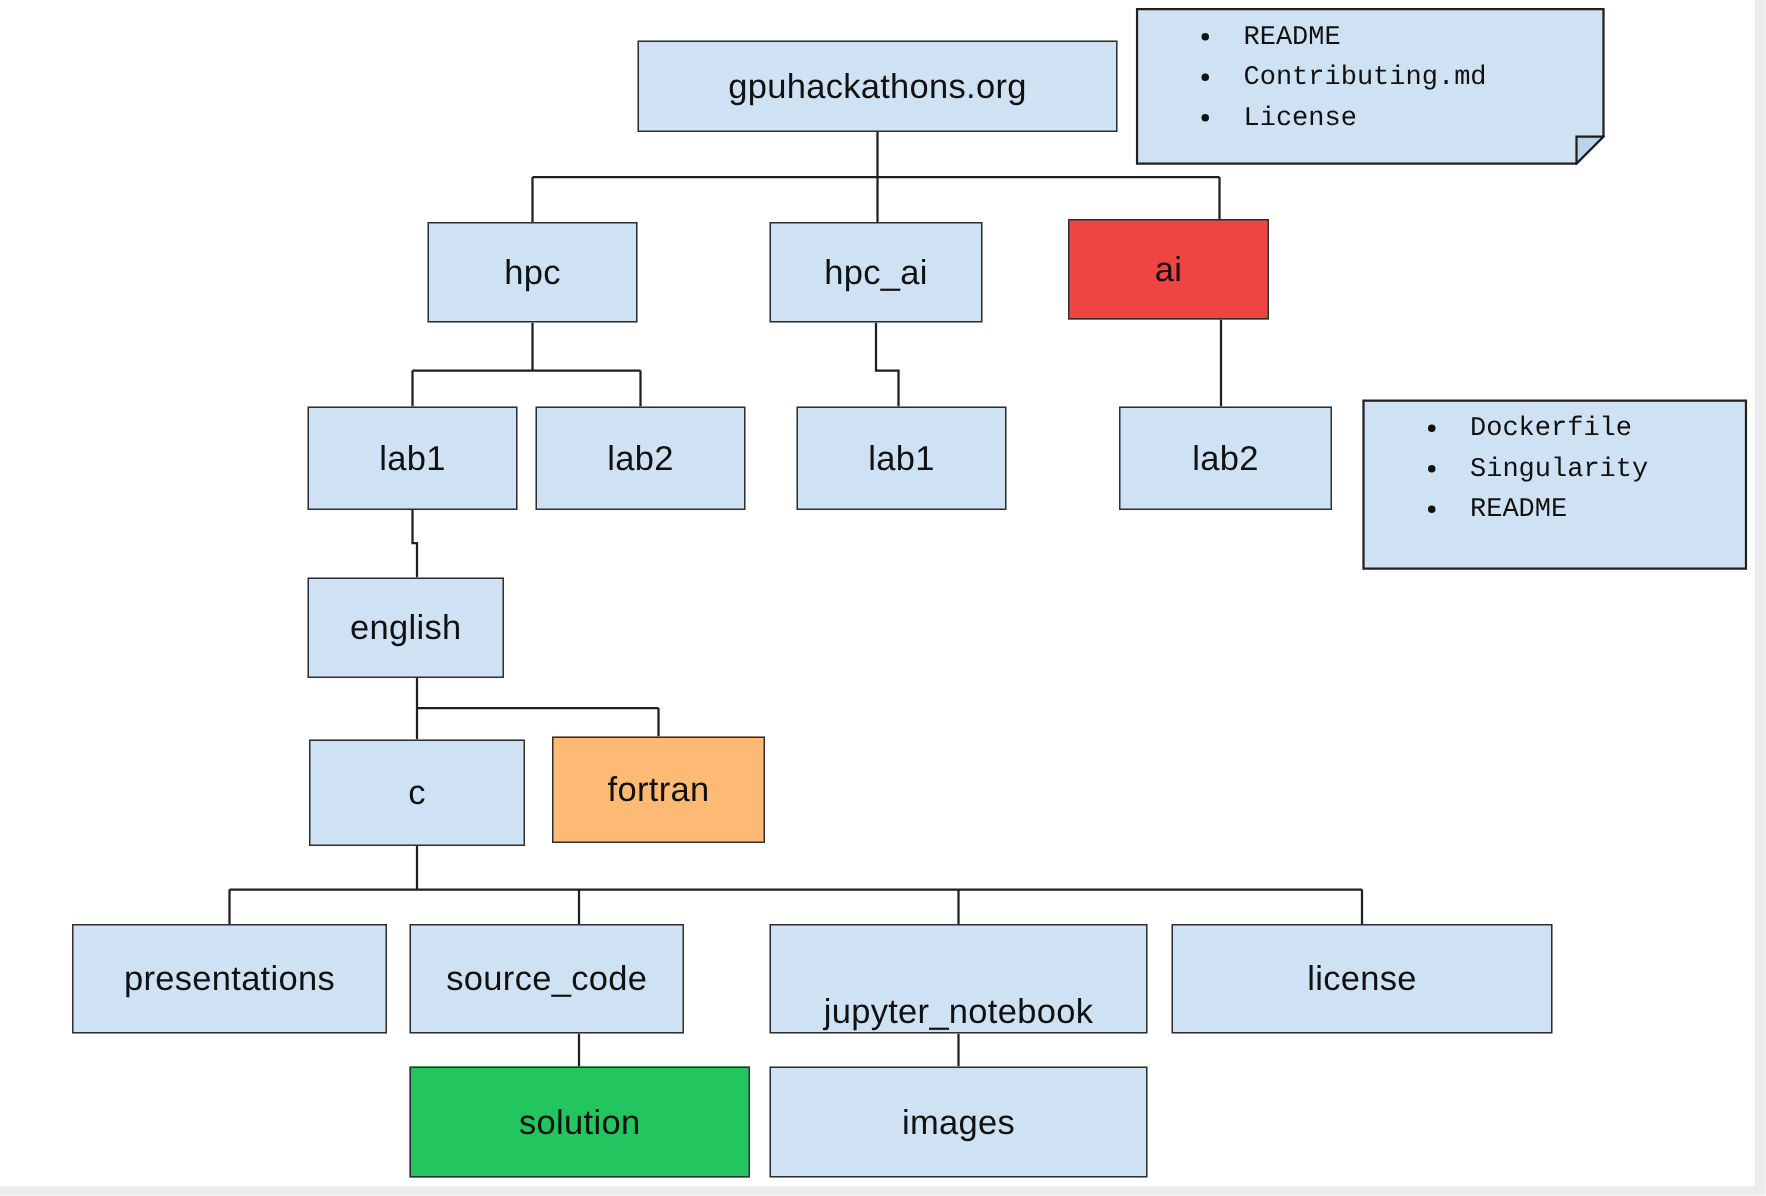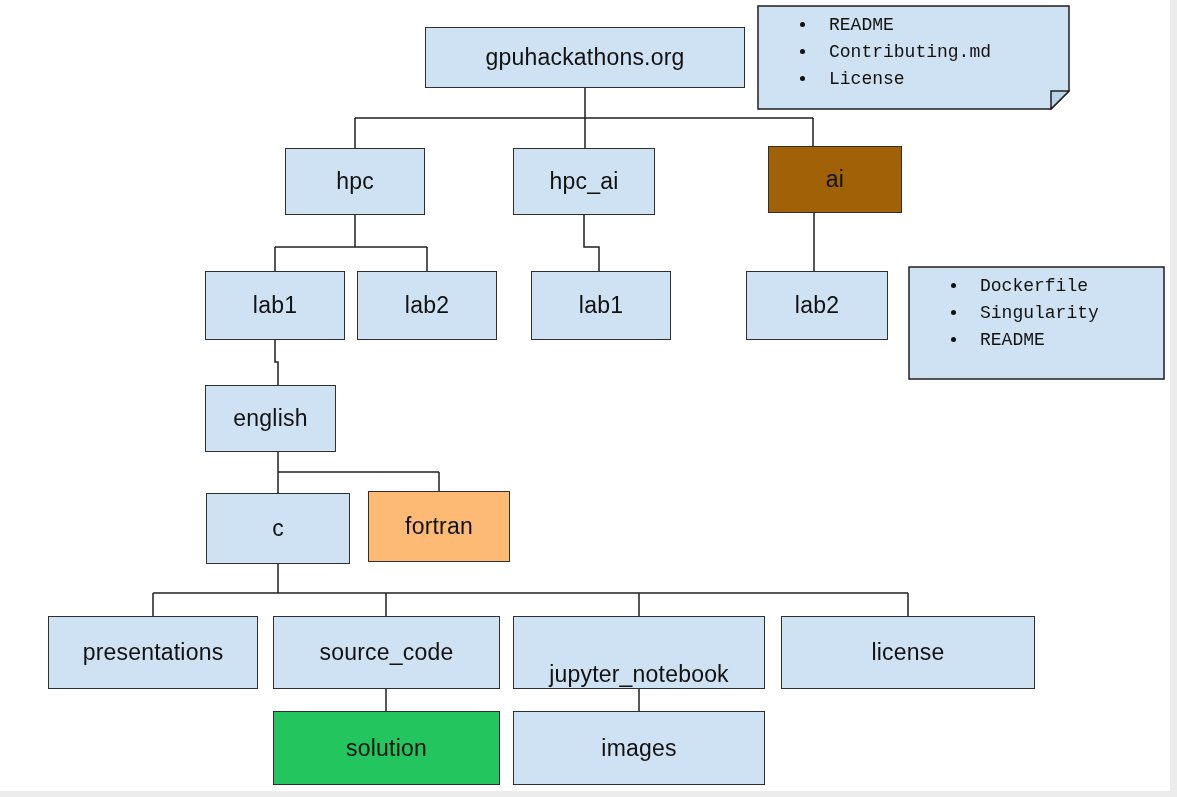--- a/index.html
+++ b/index.html
@@ -97,21 +97,21 @@
   <div id="nodes-layer">
       <div class="node" style="left: 425px; top: 27px; width: 320px; height: 61px; background: rgb(207, 226, 243); border-color: rgb(47, 47, 47);">
         <span class="node-label">gpuhackathons.org</span>
       </div>
       <div class="node" style="left: 285px; top: 148px; width: 140px; height: 67px; background: rgb(207, 226, 243); border-color: rgb(47, 47, 47);">
         <span class="node-label">hpc</span>
       </div>
       <div class="node" style="left: 513px; top: 148px; width: 142px; height: 67px; background: rgb(207, 226, 243); border-color: rgb(47, 47, 47);">
         <span class="node-label">hpc_ai</span>
       </div>
-      <div class="node" style="left: 768px; top: 146px; width: 134px; height: 67px; background: #a16207; border-color: rgb(47, 47, 47);">
+      <div class="node" style="left: 712px; top: 146px; width: 134px; height: 67px; background: #ef4444; border-color: rgb(47, 47, 47);">
         <span class="node-label">ai</span>
       </div>
       <div class="node" style="left: 205px; top: 271px; width: 140px; height: 69px; background: rgb(207, 226, 243); border-color: rgb(47, 47, 47);">
         <span class="node-label">lab1</span>
       </div>
       <div class="node" style="left: 357px; top: 271px; width: 140px; height: 69px; background: rgb(207, 226, 243); border-color: rgb(47, 47, 47);">
         <span class="node-label">lab2</span>
       </div>
       <div class="node" style="left: 531px; top: 271px; width: 140px; height: 69px; background: rgb(207, 226, 243); border-color: rgb(47, 47, 47);">
         <span class="node-label">lab1</span>
@@ -124,21 +124,21 @@
       </div>
       <div class="node" style="left: 206px; top: 493px; width: 144px; height: 71px; background: rgb(207, 226, 243); border-color: rgb(47, 47, 47);">
         <span class="node-label">c</span>
       </div>
       <div class="node" style="left: 368px; top: 491px; width: 142px; height: 71px; background: #fdba74; border-color: rgb(47, 47, 47);">
         <span class="node-label">fortran</span>
       </div>
       <div class="node" style="left: 48px; top: 616px; width: 210px; height: 73px; background: rgb(207, 226, 243); border-color: rgb(47, 47, 47);">
         <span class="node-label">presentations</span>
       </div>
-      <div class="node" style="left: 273px; top: 616px; width: 227px; height: 73px; background: rgb(207, 226, 243); border-color: rgb(47, 47, 47);">
+      <div class="node" style="left: 273px; top: 616px; width: 183px; height: 73px; background: rgb(207, 226, 243); border-color: rgb(47, 47, 47);">
         <span class="node-label">source_code</span>
       </div>
       <div class="node" style="left: 513px; top: 616px; width: 252px; height: 73px; background: rgb(207, 226, 243); border-color: rgb(47, 47, 47); align-items: flex-end;">
         <span class="node-label">jupyter_notebook</span>
       </div>
       <div class="node" style="left: 781px; top: 616px; width: 254px; height: 73px; background: rgb(207, 226, 243); border-color: rgb(47, 47, 47);">
         <span class="node-label">license</span>
       </div>
       <div class="node" style="left: 273px; top: 711px; width: 227px; height: 74px; background: #22c55e; border-color: rgb(47, 47, 47);">
         <span class="node-label">solution</span>

